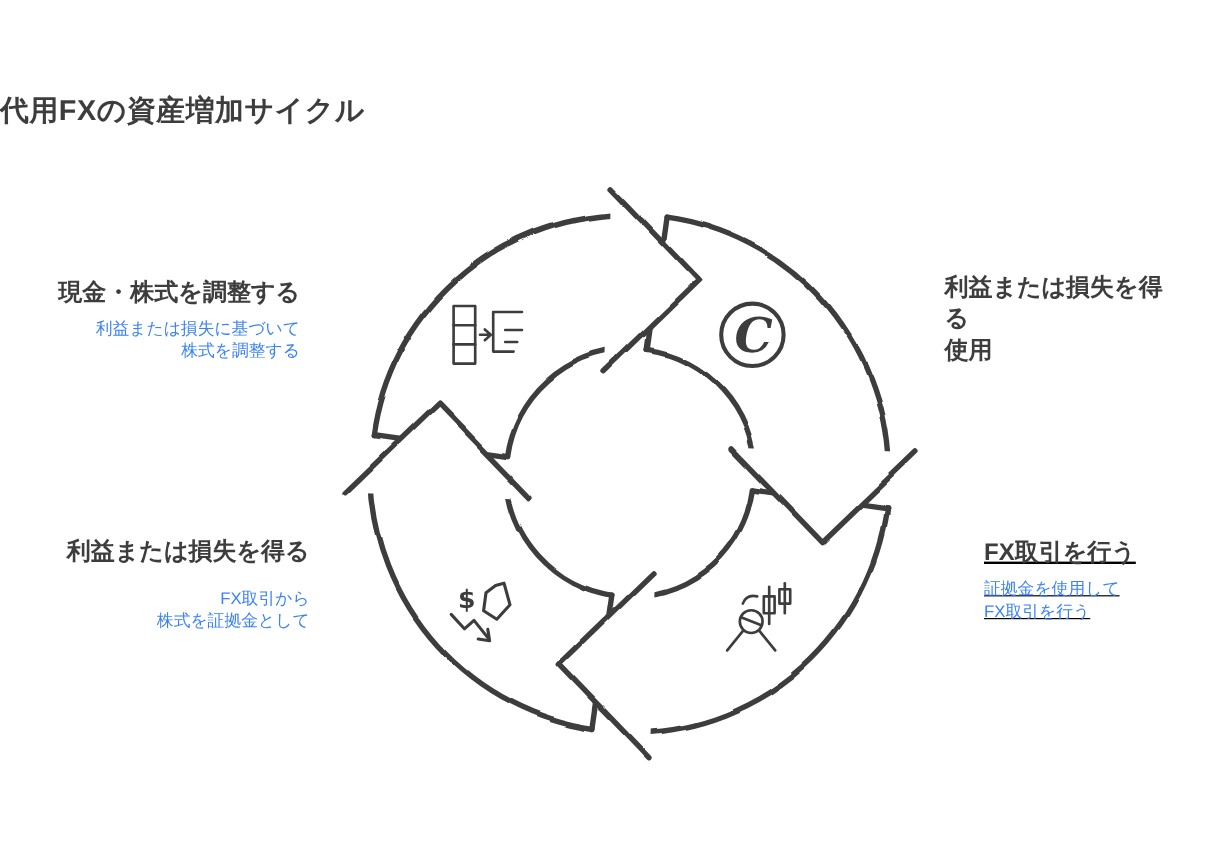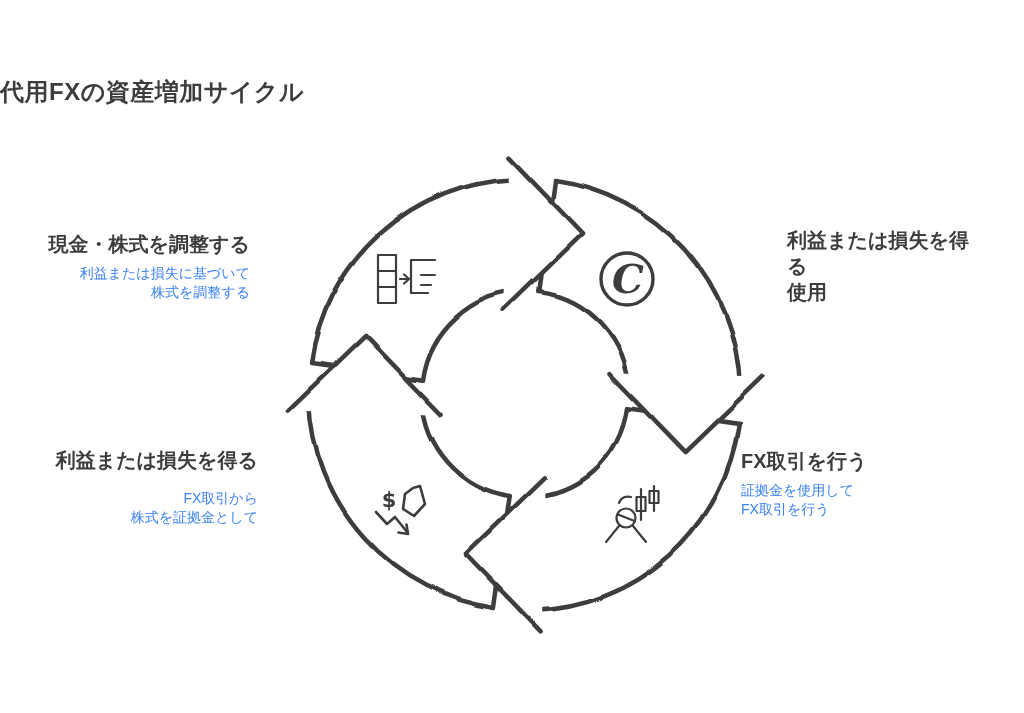--- a/index.html
+++ b/index.html
@@ -20,21 +20,21 @@
   .step-heading{
     font-size:20px;font-weight:700;color:#3d3d3d;line-height:26px;white-space:pre-line;
   }
   .step-desc{
     font-size:14px;font-weight:400;color:#3b82f6;line-height:19px;white-space:pre-line;margin-top:7px;
   }
   .block-top-left{top:231px;left:0;width:250px;text-align:right;}
   .block-bottom-left{top:447px;left:0;width:258px;text-align:right;}
   .block-bottom-left .step-desc{margin-top:16px;}
   .block-top-right{top:227px;left:787px;width:195px;text-align:left;}
-  .block-bottom-right{top:448px;left:741px;width:195px;text-align:left;}
+  .block-bottom-right{top:448px;left:820px;width:195px;text-align:left;text-decoration:underline;}
 </style>
 </head>
 <body>
 
 <div class="page-title">代用FXの資産増加サイクル</div>
 
 <svg id="diagram-svg" width="1024" height="713" viewBox="0 0 1024 713" xmlns="http://www.w3.org/2000/svg">
   <defs>
     <filter id="sketch" x="-20%" y="-20%" width="140%" height="140%">
       <feTurbulence type="fractalNoise" baseFrequency="0.011 0.013" numOctaves="2" seed="7" result="n"></feTurbulence>

